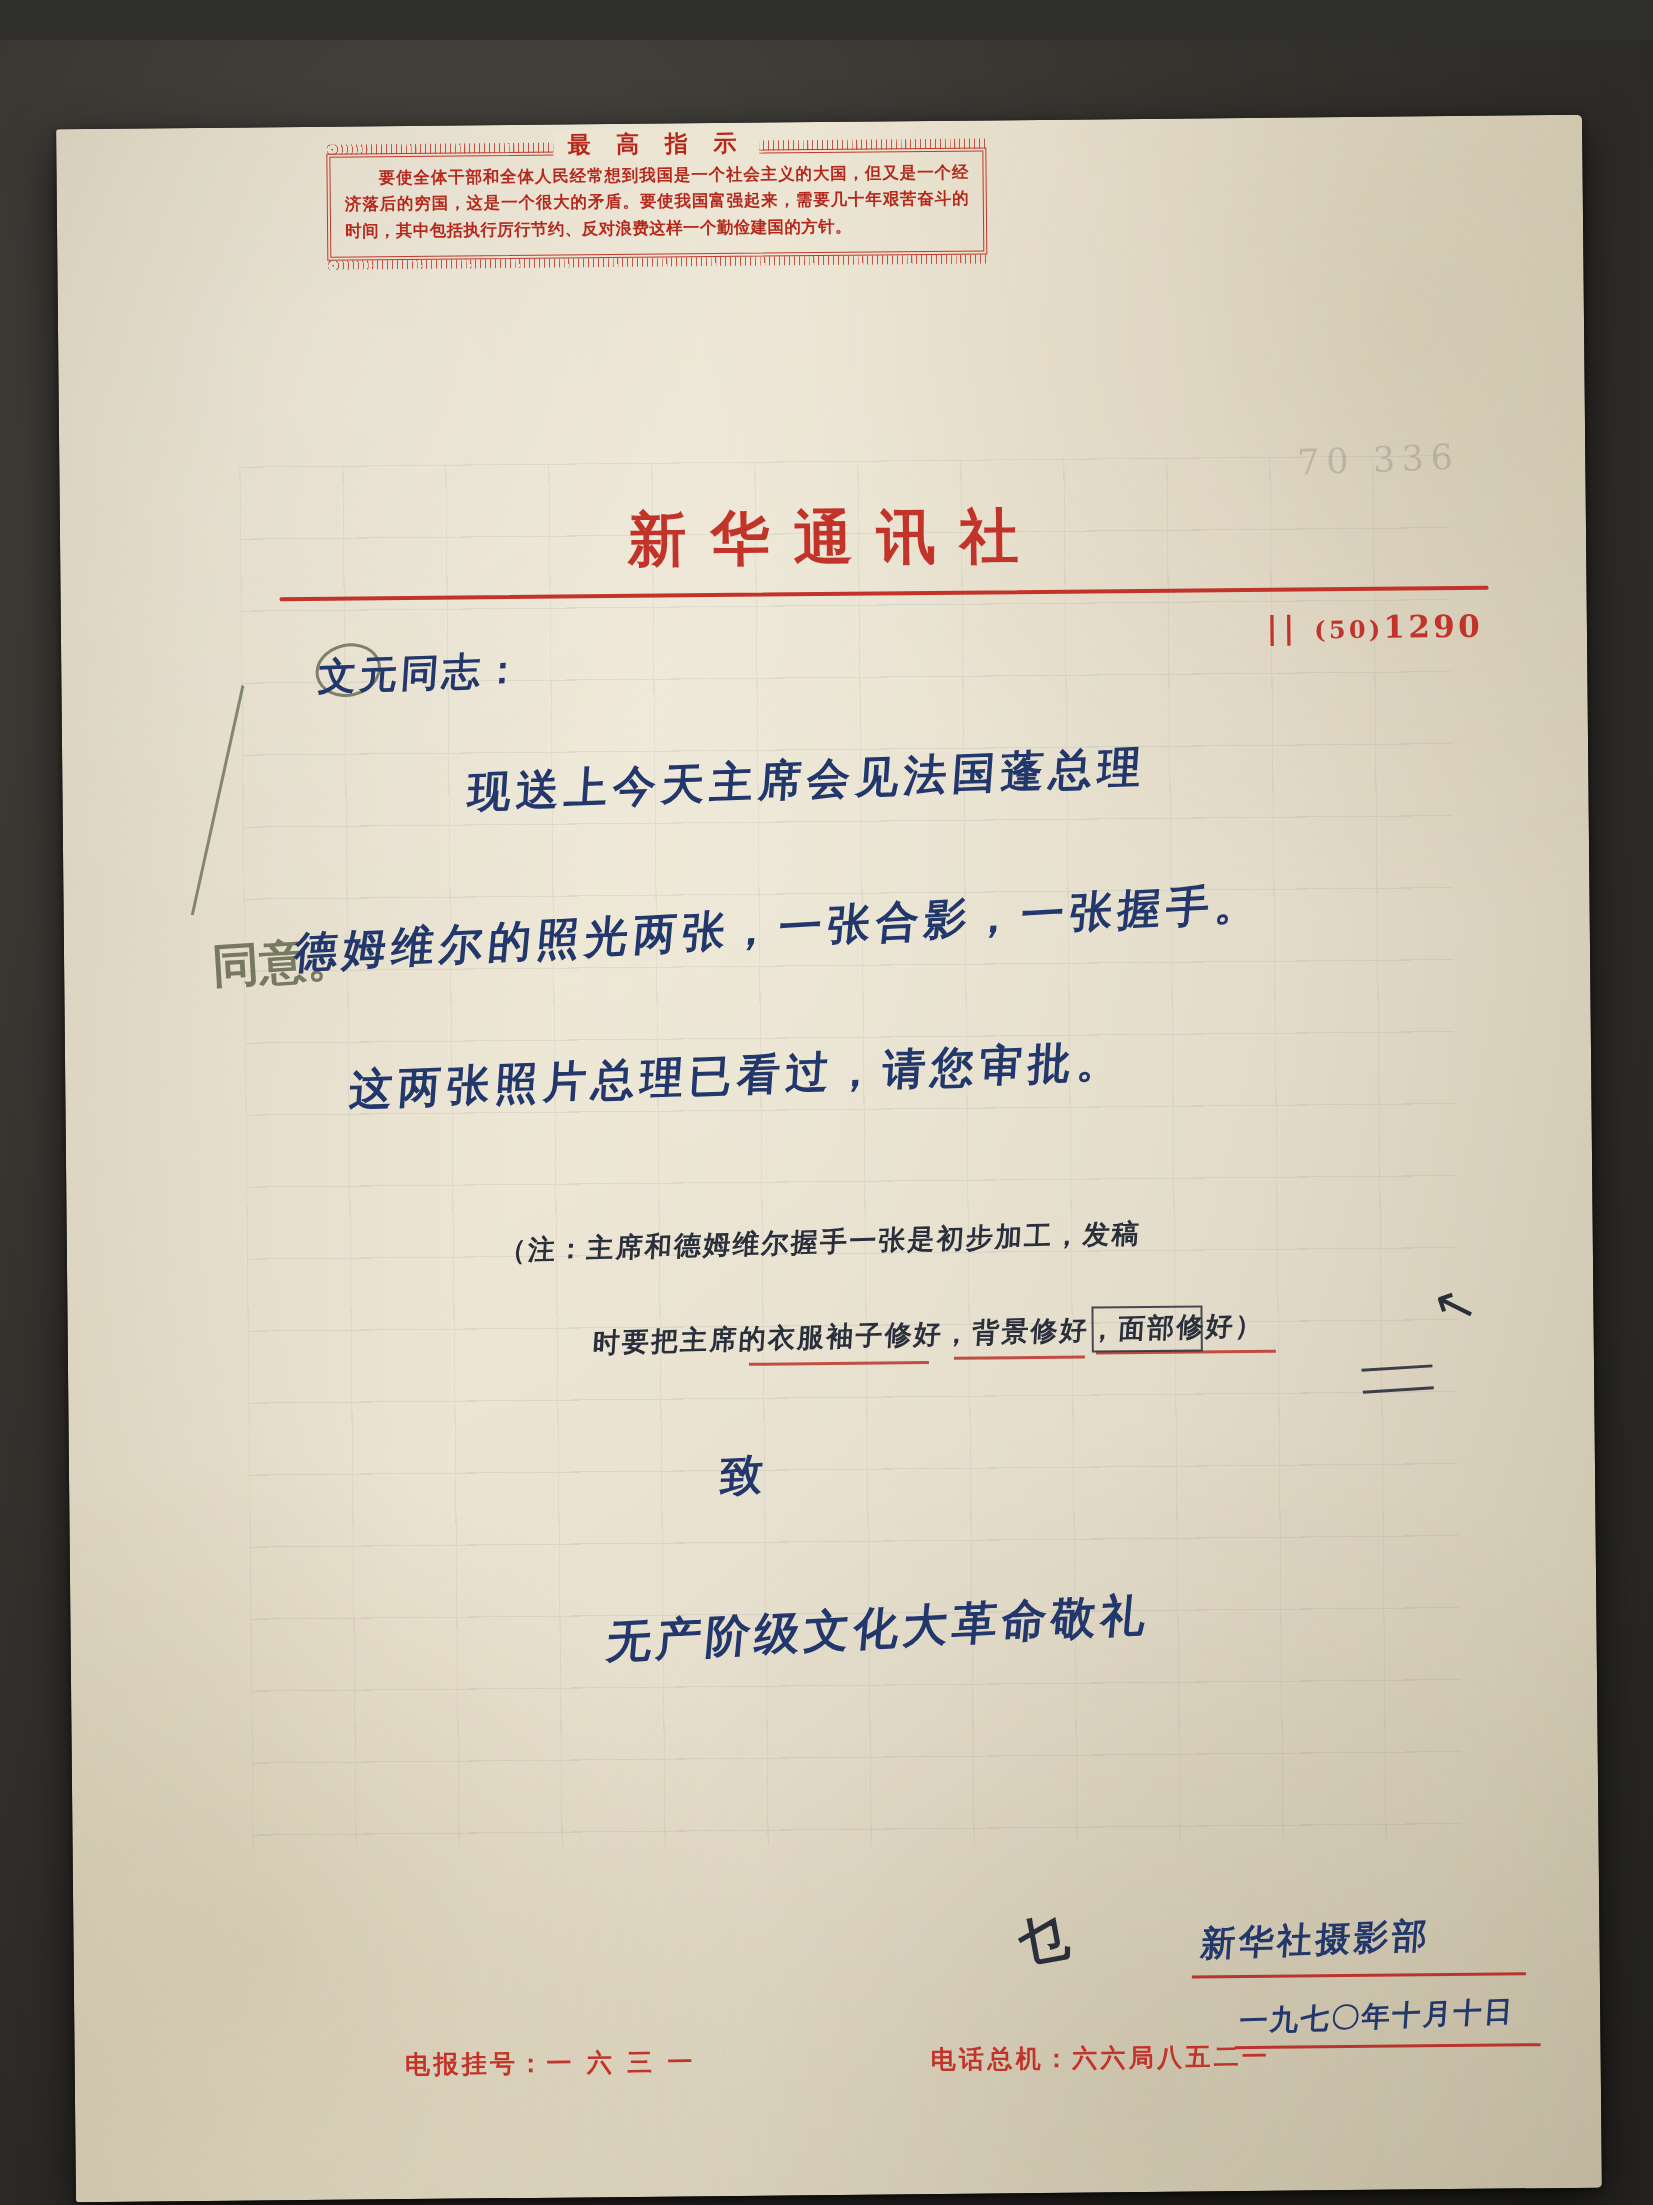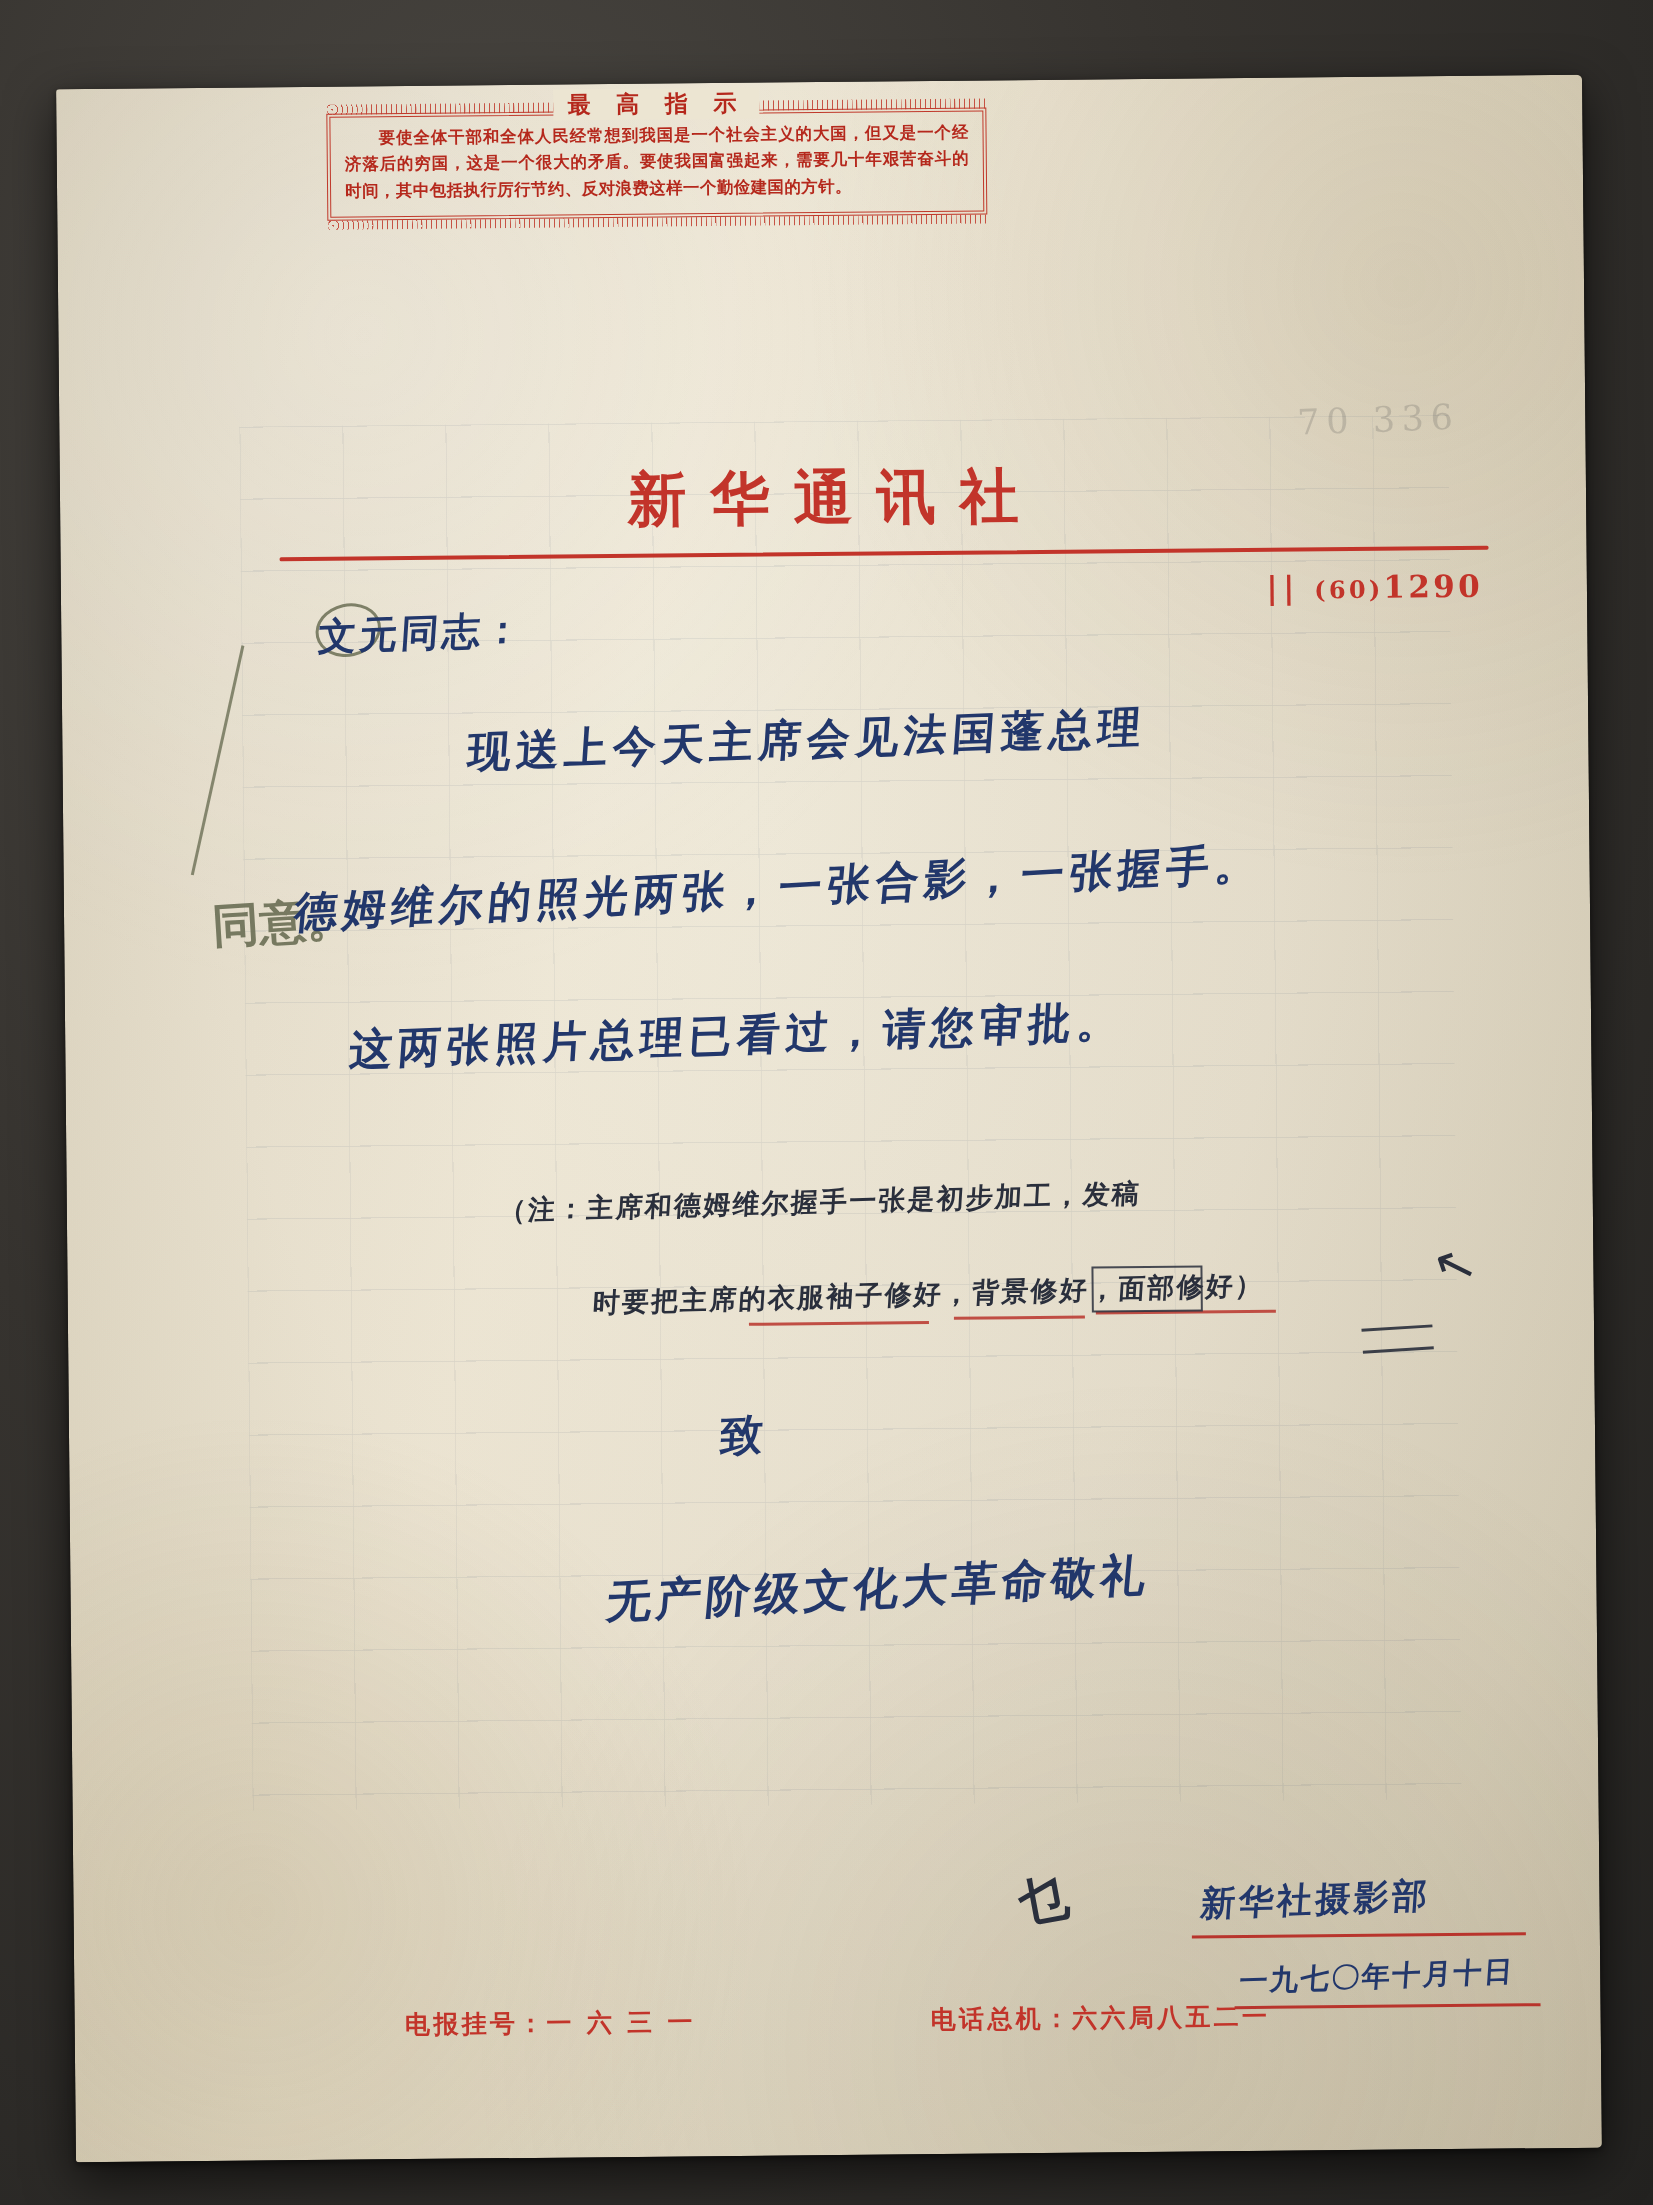--- a/index.html
+++ b/index.html
@@ -13,20 +13,21 @@
     overflow: hidden;
     font-family: "DejaVu Sans", sans-serif;
   }
 
   
   #photo {
     position: absolute;
     inset: 0;
     background:
       radial-gradient(ellipse at 30% 20%, #4a4742 0%, #36332f 45%, #232220 100%);
+    margin-top: 40px;
   }
 
   
   #paper {
     position: absolute;
     left: 66px;
     top: 82px;
     width: 1526px;
     height: 2073px;
     background:
@@ -293,21 +294,21 @@
           <span>最 高 指 示</span>
         </div>
         <div id="quote-text">要使全体干部和全体人民经常想到我国是一个社会主义的大国，但又是一个经济落后的穷国，这是一个很大的矛盾。要使我国富强起来，需要几十年艰苦奋斗的时间，其中包括执行厉行节约、反对浪费这样一个勤俭建国的方针。</div>
       </div>
 
       <div id="masthead">新华通讯社</div>
       <div id="masthead-rule"></div>
 
       <div id="ghostnum">70 336</div>
 
-      <div id="docnum"><span class="ticks">||</span><span class="paren">(60)</span><span>1290</span></div>
+      <div id="docnum"><span class="ticks">||</span><span class="paren">(50)</span><span>1290</span></div>
 
       <div id="circle-mark"></div>
       <div id="leader-line"></div>
       <div id="margin-note" class="hand">同意。</div>
 
       <div id="salutation" class="hand ink-blue skew">文元同志：</div>
 
       <div id="body-l1" class="hand ink-blue skew">现送上今天主席会见法国蓬总理</div>
       <div id="body-l2" class="hand ink-blue skew2">德姆维尔的照光两张，一张合影，一张握手。</div>
       <div id="body-l3" class="hand ink-blue skew">这两张照片总理已看过，请您审批。</div>

